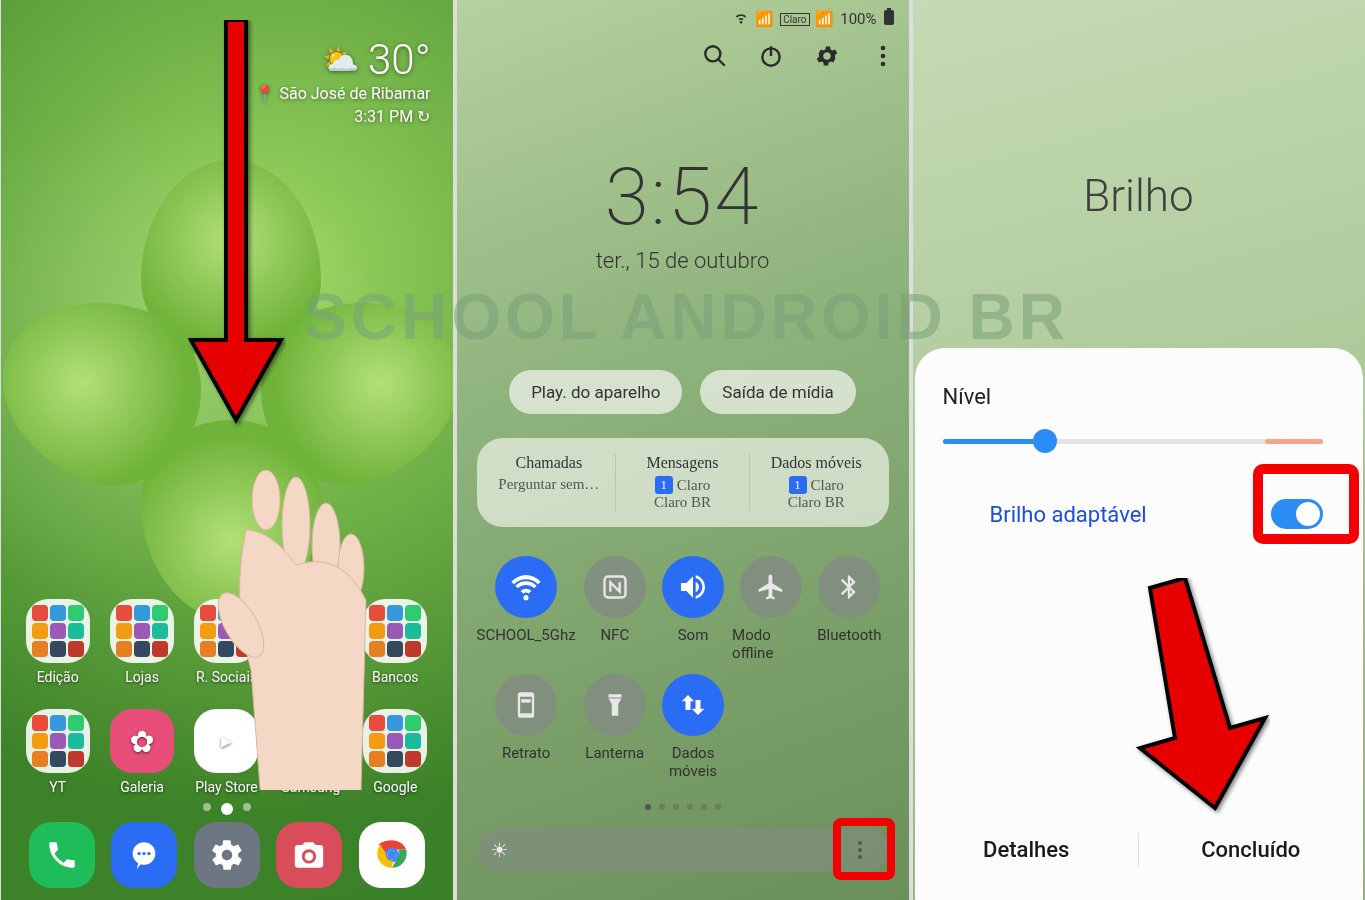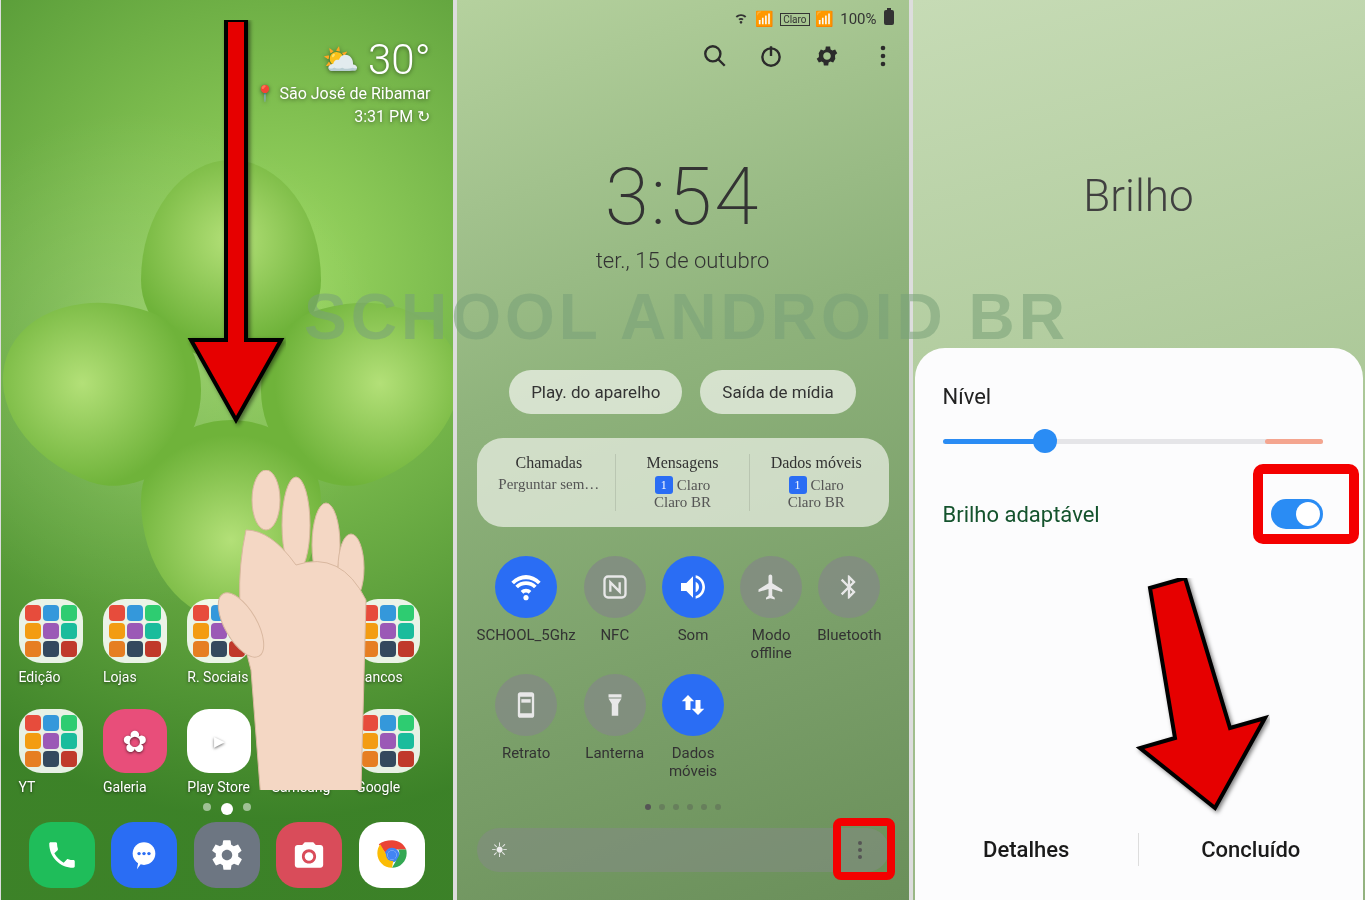--- a/index.html
+++ b/index.html
@@ -73,21 +73,21 @@
     position:absolute; top:20px; left:185px; z-index:40;
   }
   .p1-hand {
     position:absolute; top:470px; left:200px; width:180px; height:320px; z-index:35;
   }
   .folders {
     position:absolute; bottom:215px; left:0; width:100%; padding: 0 18px;
     display:grid; grid-template-columns: repeat(5,1fr); gap:6px;
   }
   .folder {
-    display:flex; flex-direction:column; align-items:flex-start; color:#fff; font-size:14px;
+    display:flex; flex-direction:column; align-items:center; color:#fff; font-size:14px;
     text-shadow: 0 1px 3px rgba(0,0,0,0.6);
   }
   .folder-icon {
     width:64px; height:64px; border-radius:22px; background:rgba(255,255,255,0.88);
     display:grid; grid-template-columns:repeat(3,1fr); grid-template-rows:repeat(3,1fr);
     padding:6px; gap:2px; margin-bottom:6px;
   }
   .folder-icon span { border-radius:4px; }
   .folder-icon span:nth-child(1){background:#e74c3c;} .folder-icon span:nth-child(2){background:#3498db;}
   .folder-icon span:nth-child(3){background:#2ecc71;} .folder-icon span:nth-child(4){background:#f39c12;}
@@ -151,21 +151,21 @@
   .p3-bg { position:absolute; inset:0; background: linear-gradient(165deg, #c6dbb5, #a9c695 55%, #93b27f);}
   .p3-title { position:absolute; top:170px; left:0; width:100%; text-align:center; color:#404040; font-size:44px; font-weight:300;}
   .p3-sheet { position:absolute; top:348px; left:2px; right:2px; bottom:0; background:#fcfcfd; border-radius:30px 30px 0 0; padding:36px 40px 0 28px;}
   .p3-label { font-size:22px; color:#222; margin-bottom:22px;}
   .p3-slider { position:relative; height:20px; }
   .p3-track { position:absolute; top:8px; left:0; right:0; height:5px; background:#e5e5e8; border-radius:3px;}
   .p3-track-end { position:absolute; top:8px; right:0; width:58px; height:5px; background:#f4a58f; border-radius:3px;}
   .p3-fill { position:absolute; top:8px; left:0; width:27%; height:5px; background:#2a8cf4; border-radius:3px;}
   .p3-thumb { position:absolute; top:-2px; left:calc(27% - 12px); width:24px; height:24px; background:#2a8cf4; border-radius:50%;}
   .p3-row { display:flex; align-items:center; justify-content:space-between; margin-top:48px;}
-  .p3-row .txt{ font-size:22px; color:#14532d;}
+  .p3-row .txt{ font-size:22px; color:#1d4ed8;margin-left:47px;}
   .p3-toggle { width:52px; height:30px; background:#2a8cf4; border-radius:15px; position:relative;}
   .p3-toggle::after{content:"";position:absolute;right:3px;top:3px;width:24px;height:24px;background:#fff;border-radius:50%;}
   .p3-redbox { position:absolute; top:464px; right:6px; width:106px; height:80px; border:10px solid #f40000; border-radius:10px;}
   .p3-arrow { position:absolute; top:578px; right:95px; z-index:30;}
   .p3-buttons { position:absolute; bottom:24px; left:0; right:0; display:flex; }
   .p3-buttons .btn { flex:1; text-align:center; font-size:22px; color:#1a1a1a; font-weight:500; padding:14px 0;}
   .p3-buttons .div { width:1px; background:#ddd; margin:10px 0;}
 </style>
 </head>
 <body>
@@ -490,21 +490,21 @@
             </svg>
           </div>
           <span>Som</span>
         </div>
       <div class="tile">
           <div class="tile-circ tc-off">
             <svg width="30" height="30" viewBox="0 0 24 24" fill="#e8e8e8">
               <path d="M21 16v-2l-8-5V3.5c0-.8-.7-1.5-1.5-1.5S10 2.7 10 3.5V9l-8 5v2l8-2.5V19l-2 1.5V22l3.5-1 3.5 1v-1.5L13 19v-5.5l8 2.5z"></path>
             </svg>
           </div>
-          <span style="text-align:center;line-height:1.2;">Modo offline</span>
+          <span style="text-align:left;line-height:1.2;">Modo offline</span>
         </div>
       <div class="tile">
           <div class="tile-circ tc-off">
             <svg width="28" height="28" viewBox="0 0 24 24" fill="#e8e8e8">
               <path d="M17.7 7.7L12 2h-1v7.6L6.4 5 5 6.4 10.6 12 5 17.6 6.4 19l4.6-4.6V22h1l5.7-5.7L13.4 12l4.3-4.3zM13 5.8l1.9 1.9L13 9.6V5.8zm1.9 10.5L13 18.2v-3.8l1.9 1.9z"></path>
             </svg>
           </div>
           <span>Bluetooth</span>
         </div>
       <div class="tile">

